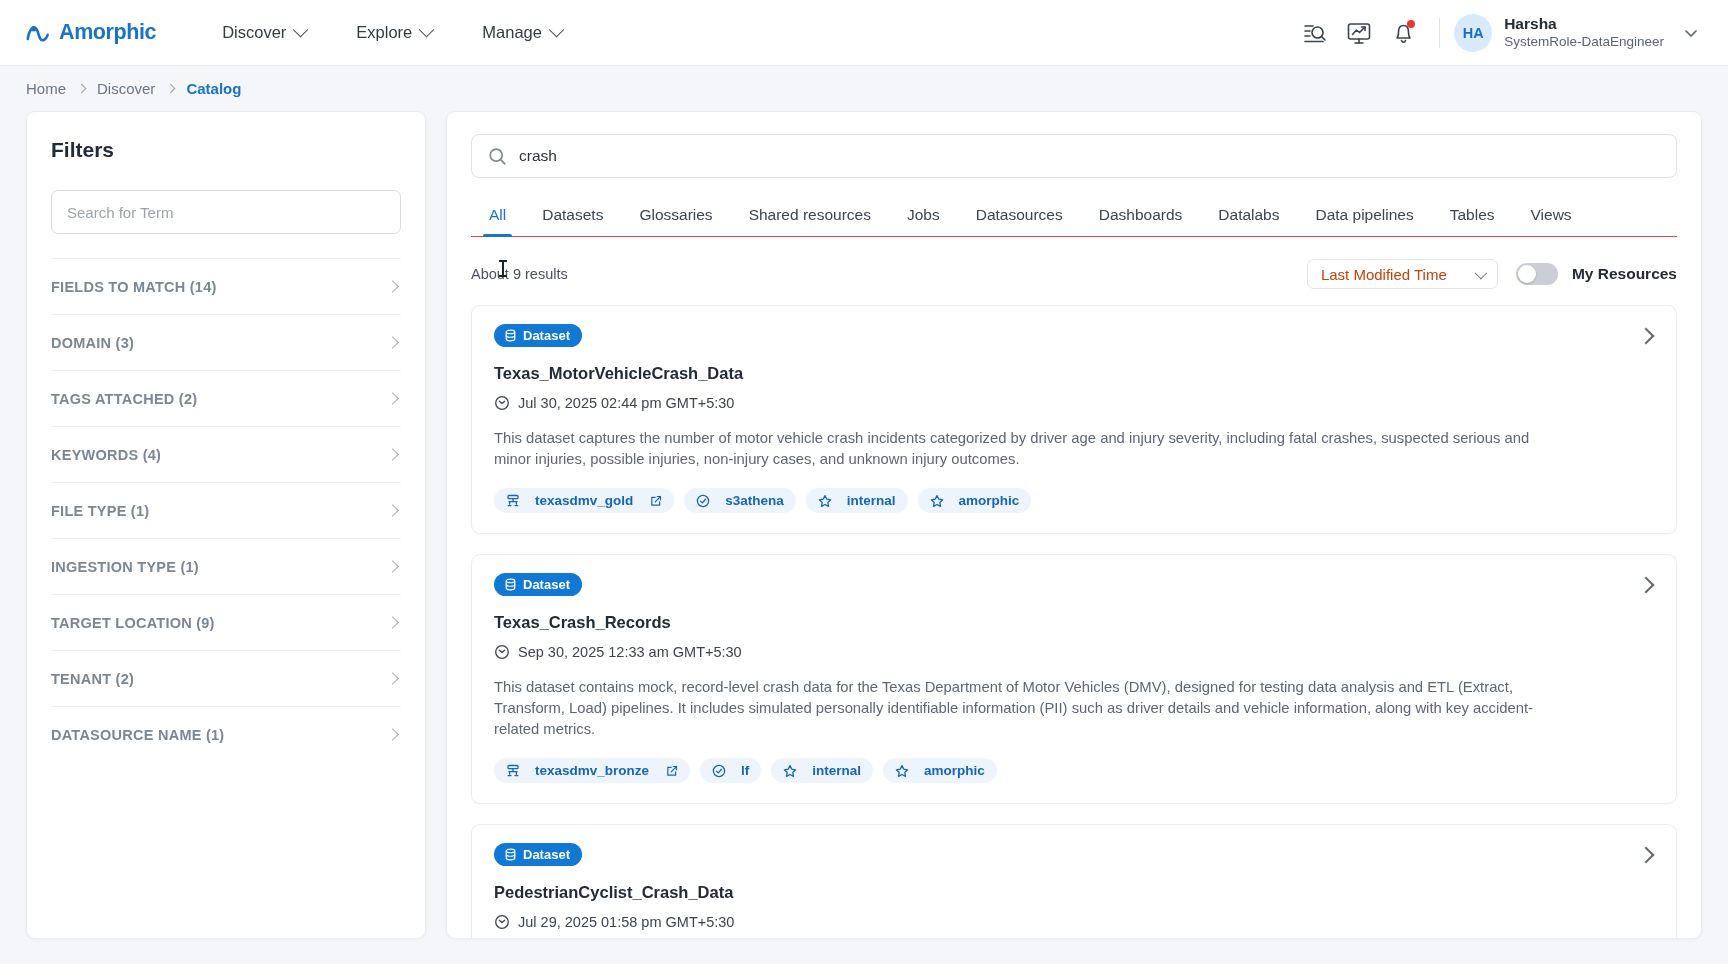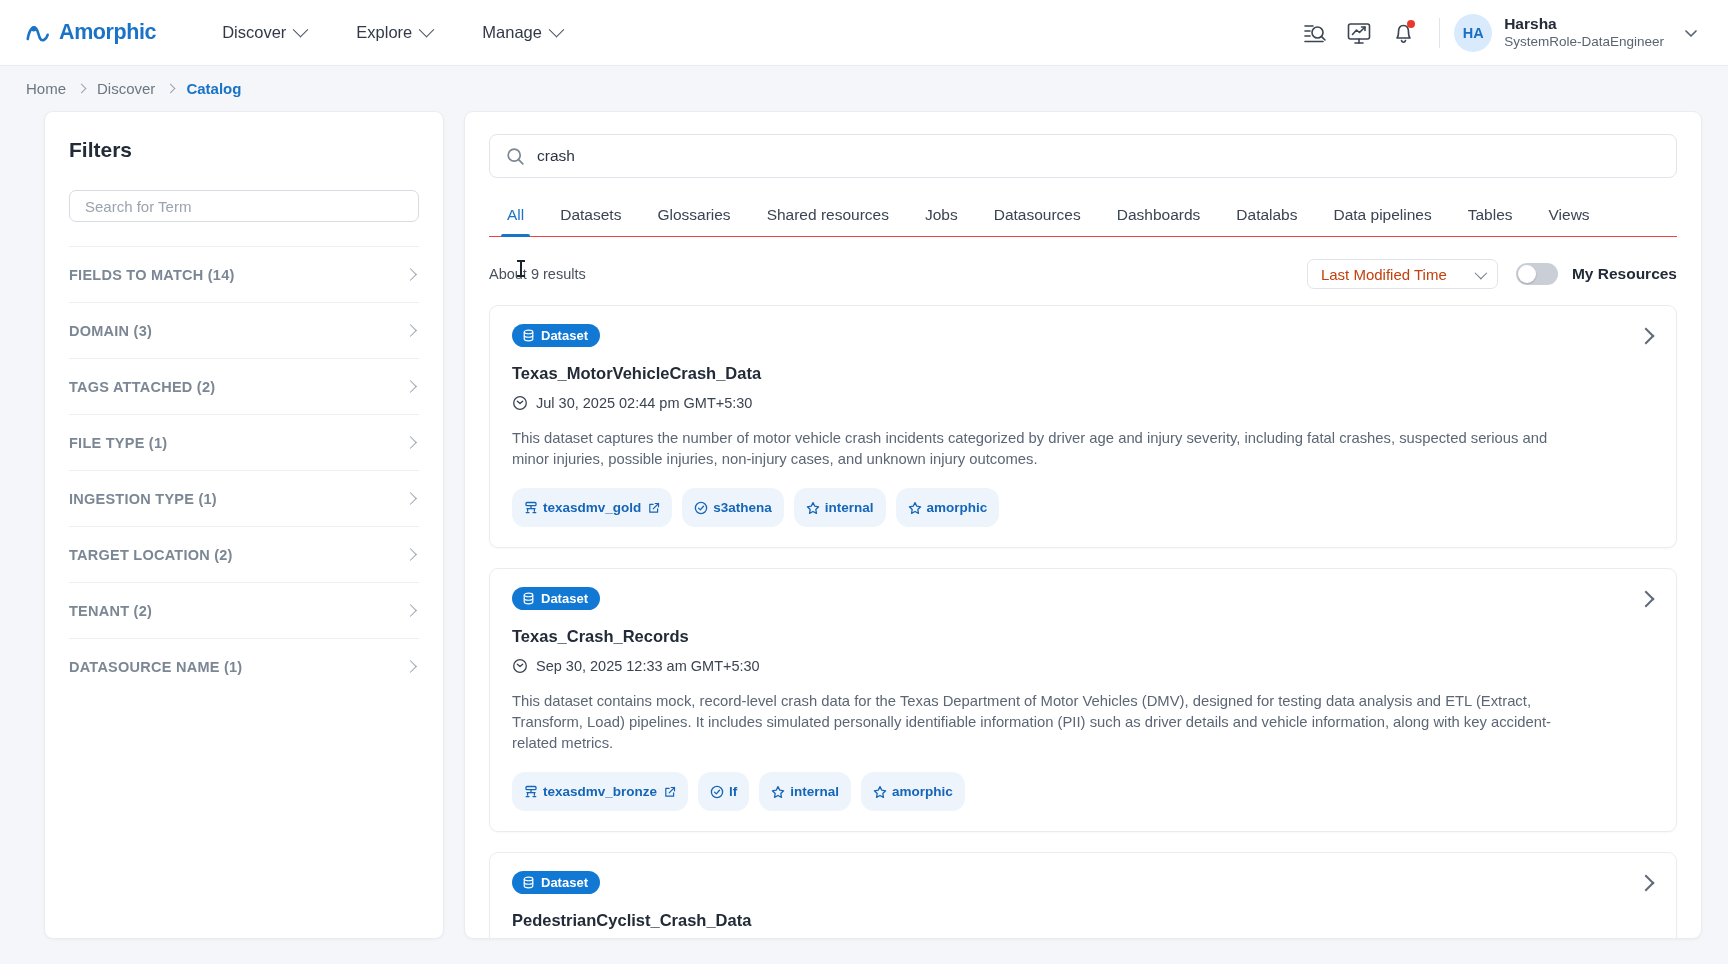--- a/index.html
+++ b/index.html
@@ -66,38 +66,37 @@
   .crumb-sep {
     width: 7px; height: 7px; border-right: 1.6px solid #9aa3ae;
     border-bottom: 1.6px solid #9aa3ae; transform: rotate(-45deg);
     margin-bottom: 1px;
   }
 
   
   .layout {
     display: flex; gap: 20px; padding: 0 26px; align-items: flex-start;
     height: calc(964px - 66px - 45px);
-    margin-left: 18px;
   }
 
   
   .sidebar {
     width: 400px; flex: none; background: #ffffff;
     border-radius: 9px; border: 1px solid #e9ecf1;
     box-shadow: 0 1px 3px rgba(20,30,50,0.04);
     padding: 26px 0 0 0;
     height: 828px;
   }
   .filters-title {
     font-size: 21px; font-weight: 700; color: #222b37;
     padding: 0 24px; margin-bottom: 28px;
   }
   .term-search-wrap { padding: 0 24px; }
   .term-search {
-    width: 100%; height: 32px; border: 1px solid #d7dce3;
+    width: 100%; height: 44px; border: 1px solid #d7dce3;
     border-radius: 7px; padding: 0 15px; font-size: 15px;
     color: #333; font-family: "Liberation Sans", sans-serif;
     background: #fff; outline: none;
   }
   .term-search::placeholder { color: #9aa3ae; }
   .filter-list { margin-top: 24px; padding: 0 24px; }
   .filter-row {
     height: 56px; display: flex; align-items: center;
     border-top: 1px solid #edeff3; cursor: pointer;
   }
@@ -209,23 +208,23 @@
   .card-date {
     display: flex; align-items: center; gap: 8px;
     font-size: 14.5px; color: #3b4452; margin-top: 12px;
   }
   .card-desc {
     font-size: 14.8px; color: #5c6675; line-height: 1.42; margin-top: 17px;
     max-width: 1040px;
   }
   .tag-row { display: flex; align-items: center; gap: 10px; margin-top: 18px; flex-wrap: wrap; }
   .tag {
-    display: inline-flex; align-items: center; gap: 5px;
+    display: inline-flex; align-items: center; gap: 15px;
     background: #eef4fb; color: #1565b8; border-radius: 13px;
-    padding: 12px 12px; font-size: 13.5px; font-weight: 700; cursor: pointer;
+    padding: 5px 12px; font-size: 13.5px; font-weight: 700; cursor: pointer;
   }
   .tag .ext { margin-left: 2px; }
   svg { display: block; }
 </style>
 </head>
 <body>
 
 <div class="topnav">
   <div class="brand">
     <span>
@@ -314,29 +313,33 @@
       </div>
       <div class="filter-row">
         <span class="filter-label">DOMAIN (3)</span>
         <span class="filter-chev"></span>
       </div>
       <div class="filter-row">
         <span class="filter-label">TAGS ATTACHED (2)</span>
         <span class="filter-chev"></span>
       </div>
       <div class="filter-row">
+        <span class="filter-label">KEYWORDS (4)</span>
+        <span class="filter-chev"></span>
+      </div>
+      <div class="filter-row">
         <span class="filter-label">FILE TYPE (1)</span>
         <span class="filter-chev"></span>
       </div>
       <div class="filter-row">
         <span class="filter-label">INGESTION TYPE (1)</span>
         <span class="filter-chev"></span>
       </div>
       <div class="filter-row">
-        <span class="filter-label">TARGET LOCATION (2)</span>
+        <span class="filter-label">TARGET LOCATION (9)</span>
         <span class="filter-chev"></span>
       </div>
       <div class="filter-row">
         <span class="filter-label">TENANT (2)</span>
         <span class="filter-chev"></span>
       </div>
       <div class="filter-row">
         <span class="filter-label">DATASOURCE NAME (1)</span>
         <span class="filter-chev"></span>
       </div>

